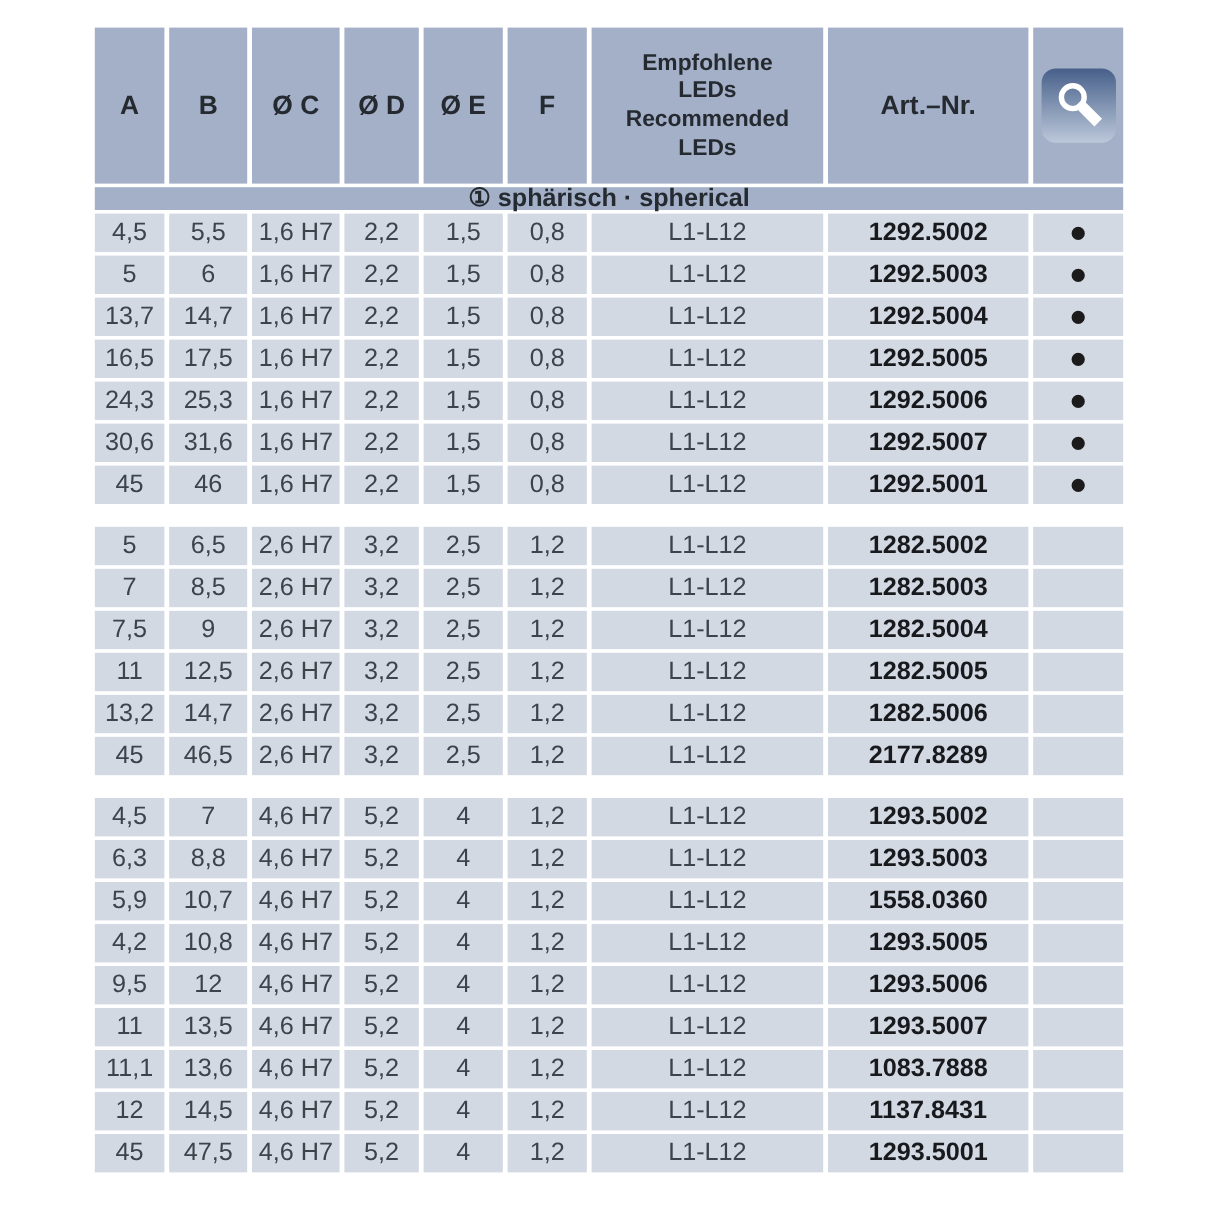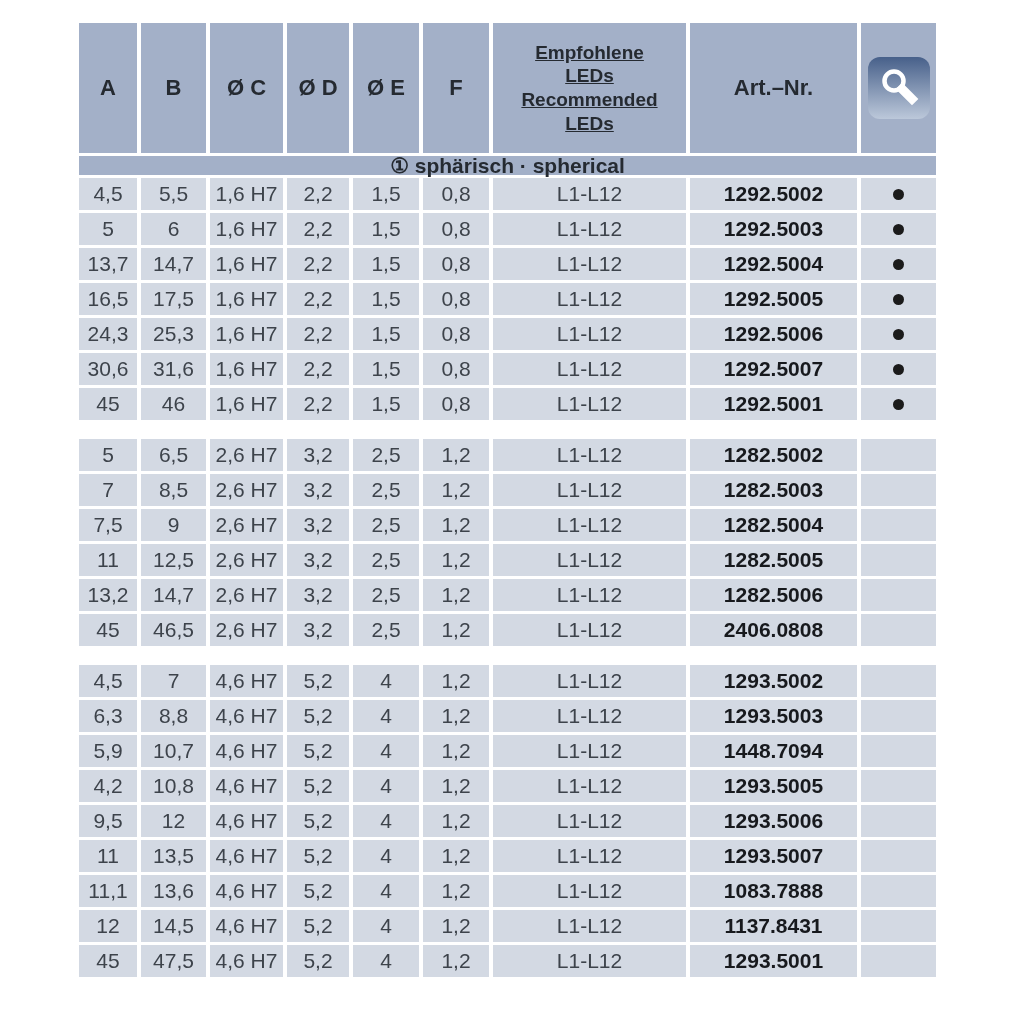--- a/index.html
+++ b/index.html
@@ -30,21 +30,20 @@
     justify-content: center;
     flex-direction: column;
     font-size: 22px;
     font-weight: bold;
     color: var(--header-text, #252a31);
     text-align: center;
   }
   .th.leds-th {
     font-size: 19px;
     line-height: 1.25;
-    text-decoration: underline;
   }
   .th.leds-th div { max-width: 140px; }
   .section-row {
     grid-column: 1 / -1;
     background: var(--header-bg, #a3b0c8);
     height: 19px;
     display: flex;
     align-items: center;
     justify-content: center;
     font-size: 21px;
@@ -239,21 +238,21 @@
     <div class="td">L1-L12</div>
     <div class="td art">1282.5006</div>
     <div class="td"></div>
     <div class="td">45</div>
     <div class="td">46,5</div>
     <div class="td">2,6 H7</div>
     <div class="td">3,2</div>
     <div class="td">2,5</div>
     <div class="td">1,2</div>
     <div class="td">L1-L12</div>
-    <div class="td art">2406.0808</div>
+    <div class="td art">2177.8289</div>
     <div class="td"></div>
     <div class="spacer"></div>
     <div class="td">4,5</div>
     <div class="td">7</div>
     <div class="td">4,6 H7</div>
     <div class="td">5,2</div>
     <div class="td">4</div>
     <div class="td">1,2</div>
     <div class="td">L1-L12</div>
     <div class="td art">1293.5002</div>
@@ -267,21 +266,21 @@
     <div class="td">L1-L12</div>
     <div class="td art">1293.5003</div>
     <div class="td"></div>
     <div class="td">5,9</div>
     <div class="td">10,7</div>
     <div class="td">4,6 H7</div>
     <div class="td">5,2</div>
     <div class="td">4</div>
     <div class="td">1,2</div>
     <div class="td">L1-L12</div>
-    <div class="td art">1448.7094</div>
+    <div class="td art">1558.0360</div>
     <div class="td"></div>
     <div class="td">4,2</div>
     <div class="td">10,8</div>
     <div class="td">4,6 H7</div>
     <div class="td">5,2</div>
     <div class="td">4</div>
     <div class="td">1,2</div>
     <div class="td">L1-L12</div>
     <div class="td art">1293.5005</div>
     <div class="td"></div>

